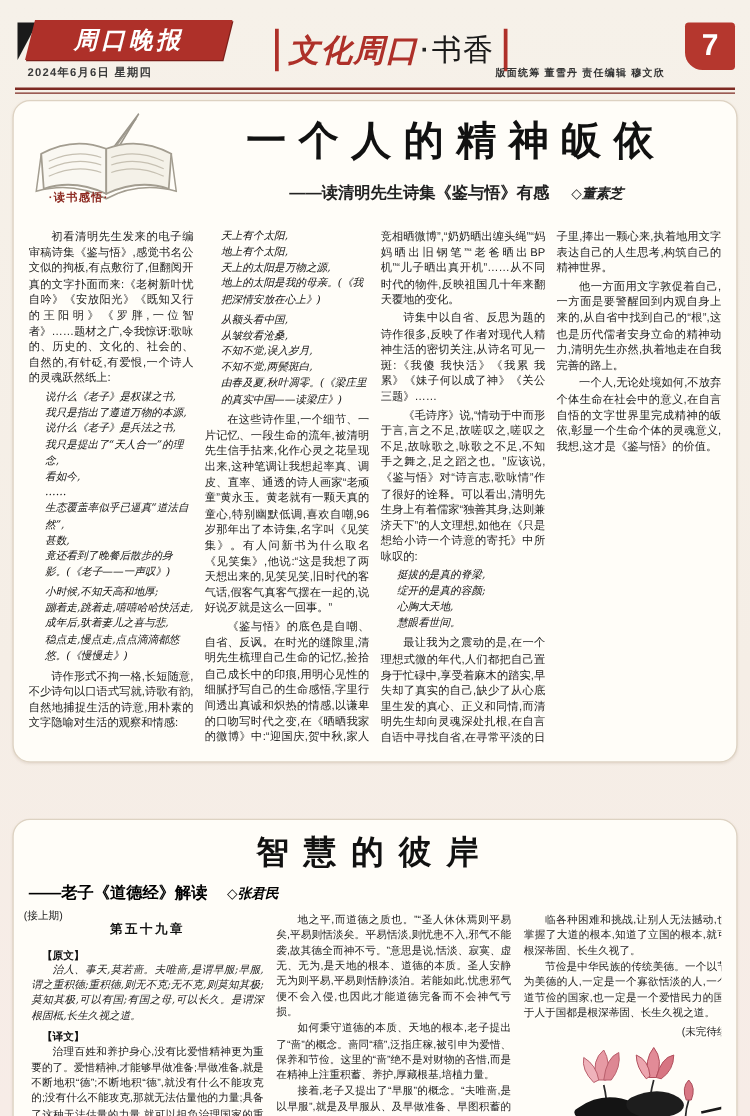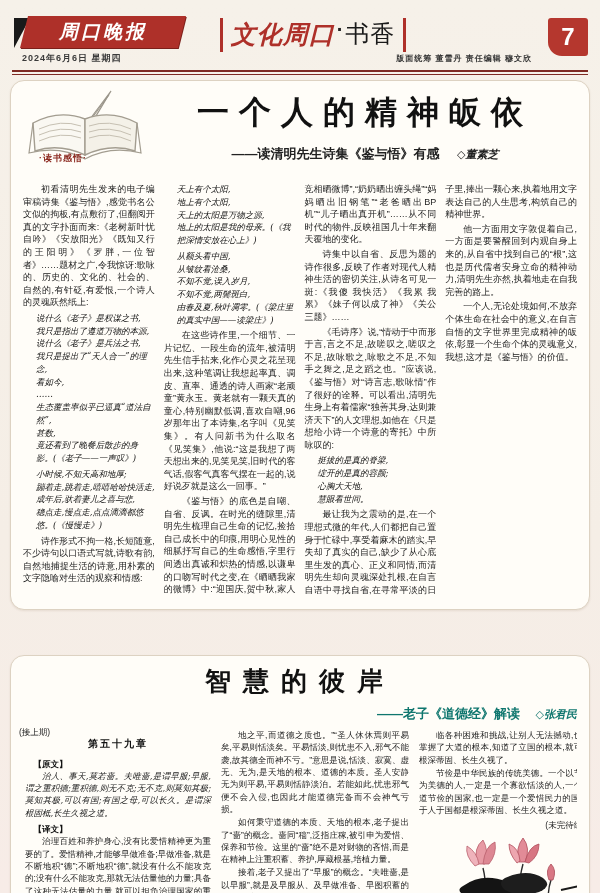--- a/index.html
+++ b/index.html
@@ -16,21 +16,21 @@
     border-top:30px solid #1a1a1a; border-right:16px solid transparent; }
   .logo-banner { position:absolute; left:10px; top:0; width:158px; height:32px;
     background:#ae3029; transform:skewX(-14deg); box-shadow:1px 1px 0 #7c1f1a;
     display:flex; align-items:center; justify-content:center; }
   .logo-banner span { transform:skewX(14deg); color:#fff;
     font-family:"DejaVu Serif", serif; font-weight:bold; font-style:italic;
     font-size:19px; letter-spacing:3px; white-space:nowrap; }
   .logo-date { position:absolute; left:8px; top:36px; font-size:9px; font-weight:bold;
     color:#3a3a3a; letter-spacing:1px; }
   .section-banner { position:absolute; left:196px; top:2px; width:210px; height:44px;
-    display:flex; justify-content:center; }
+    display:flex; align-items:center; justify-content:center; }
   .vbar { width:3px; height:34px; background:#ae3029; margin:0 8px; }
   .sec-red { font-family:"DejaVu Serif", serif; font-weight:bold; font-style:italic;
     color:#ae3029; font-size:25px; letter-spacing:1px; white-space:nowrap; }
   .sec-dot { color:#222; font-size:20px; font-weight:bold; margin:0 2px; }
   .sec-black { font-family:"DejaVu Serif", serif; color:#1a1a1a; font-size:24px;
     letter-spacing:1px; white-space:nowrap; }
   .credits { position:absolute; right:56px; bottom:4px; font-size:8px; font-weight:bold;
     color:#333; letter-spacing:1px; white-space:nowrap; }
   .page-badge { position:absolute; right:0; top:2px; width:40px; height:38px;
     background:#b5372e; border-radius:3px 3px 3px 14px;
@@ -58,21 +58,21 @@
   .a1-body { margin-top:6px; height:416px; overflow:hidden;
     column-count:4; column-gap:9px; column-fill:auto; }
   .para { font-size:9px; line-height:1.4; text-align:justify; text-indent:2em;
     color:#232323; margin-bottom:2px; }
   .poem { font-family:"DejaVu Serif", serif; font-style:italic; font-size:8.5px;
     line-height:1.5; color:#111; margin:3px 0 3px 13px; }
   .poem-line { display:block; }
   
   .a2-title { text-align:center; font-family:"DejaVu Serif", serif; font-weight:bold;
     color:#111; font-size:26px; letter-spacing:12px; margin-top:2px; }
-  .a2-sub { text-align:right; font-size:13px; font-weight:bold; color:#0f766e; margin-top:6px; }
+  .a2-sub { text-align:left; font-size:13px; font-weight:bold; color:#000000; margin-top:6px; }
   .a2-author { font-family:"DejaVu Serif", serif; font-style:italic; font-size:11px;
     margin-left:12px; font-weight:bold; }
   .a2-bodywrap { position:relative; margin-top:6px; }
   .continued { position:absolute; left:-4px; top:-2px; font-size:8.5px; color:#222; }
   .a2-cols { display:flex; gap:10px; height:184px; overflow:hidden; padding:0 2px; }
   .a2-col { font-size:8.5px; line-height:1.45; text-align:justify; color:#232323; }
   .a2-col1 { width:186px; flex:none; }
   .a2-col2 { width:188px; flex:none; }
   .a2-col3 { width:172px; flex:none; position:relative; }
   .chapter { text-align:center; font-weight:bold; font-size:10px; letter-spacing:2px;

